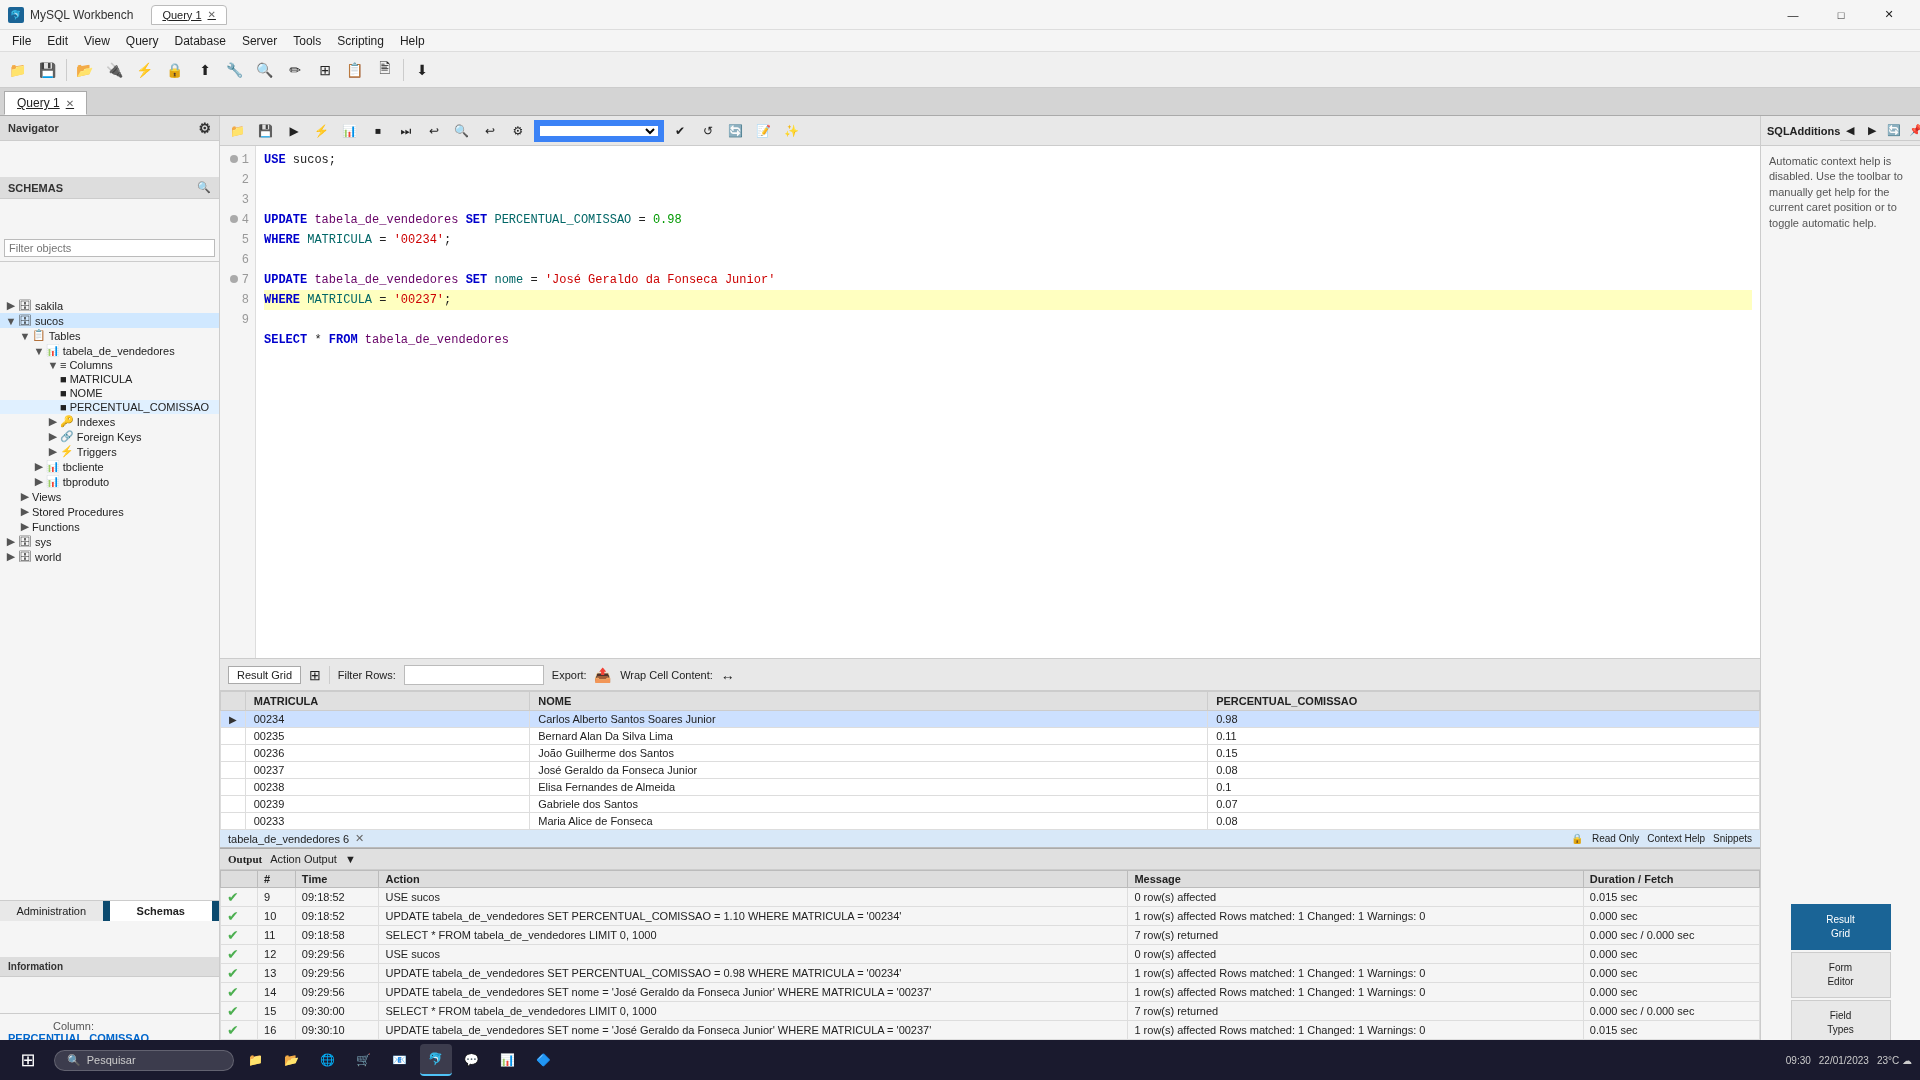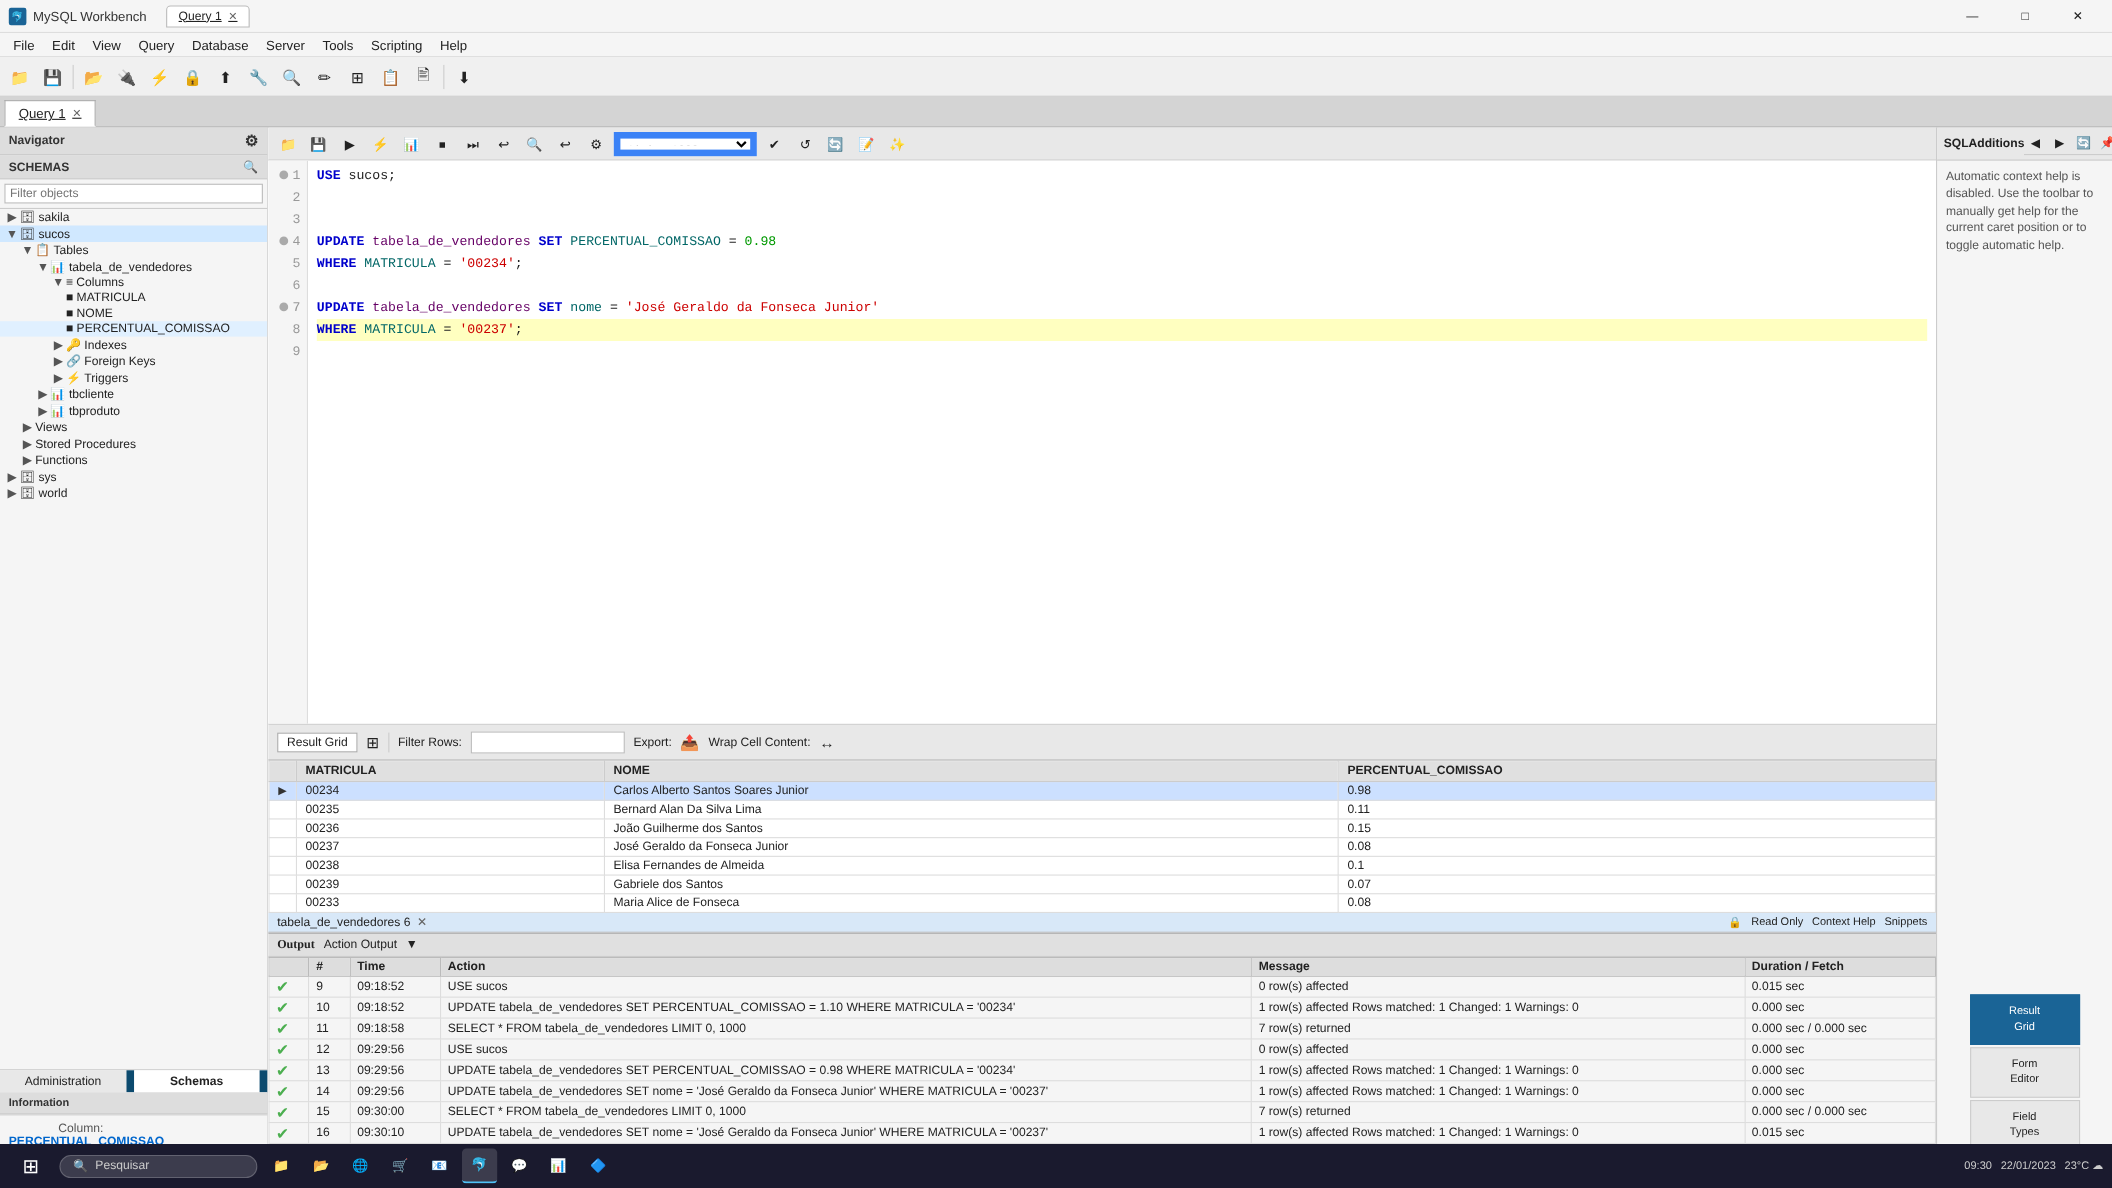--- a/index.html
+++ b/index.html
@@ -25,21 +25,21 @@
     
     .main-layout { display: flex; height: calc(1080px - 30px - 22px - 36px - 28px); }
 
     
     .tabbar { background: #d4d4d4; height: 28px; display: flex; align-items: flex-end; padding: 0 4px; border-bottom: 1px solid #aaa; }
     .tab { padding: 4px 12px; background: #c8c8c8; border: 1px solid #aaa; border-bottom: none; cursor: pointer; font-size: 12px; display: flex; align-items: center; gap: 6px; text-decoration: underline; }
     .tab.active { background: #ffffff; border-bottom: 1px solid white; }
     .tab-close { font-size: 10px; color: #666; cursor: pointer; }
 
     
-    .navigator { width: 244px; background: #f5f5f5; border-right: 1px solid #ccc; display: flex; flex-direction: column; flex-shrink: 0; }
+    .navigator { width: 220px; background: #f5f5f5; border-right: 1px solid #ccc; display: flex; flex-direction: column; flex-shrink: 0; gap: 36px; }
     .nav-section { padding: 4px 8px; font-size: 11px; font-weight: bold; color: #333; background: #ddd; border-bottom: 1px solid #ccc; display: flex; align-items: center; justify-content: space-between; }
     .filter-box { padding: 4px; border-bottom: 1px solid #ccc; }
     .filter-input { width: 100%; border: 1px solid #bbb; padding: 2px 4px; font-size: 11px; background: white; }
 
     
     .tree { flex: 1; overflow-y: auto; font-size: 11px; }
     .tree-item { display: flex; align-items: center; padding: 1px 0; cursor: pointer; white-space: nowrap; }
     .tree-toggle { width: 14px; text-align: center; color: #555; }
     .tree-icon { margin-right: 3px; }
     .tree-label { font-size: 11px; }
@@ -354,20 +354,21 @@
       <div class="code-content">
         <div class="code-line"><span class="kw">USE</span> <span>sucos</span>;</div>
         <div class="code-line">&nbsp;</div>
         <div class="code-line">&nbsp;</div>
         <div class="code-line"><span class="kw">UPDATE</span> <span class="tbl">tabela_de_vendedores</span> <span class="kw">SET</span> <span class="col">PERCENTUAL_COMISSAO</span> = <span class="num">0.98</span></div>
         <div class="code-line"><span class="kw">WHERE</span> <span class="col">MATRICULA</span> = <span class="str">'00234'</span>;</div>
         <div class="code-line">&nbsp;</div>
         <div class="code-line"><span class="kw">UPDATE</span> <span class="tbl">tabela_de_vendedores</span> <span class="kw">SET</span> <span class="col">nome</span> = <span class="str">'José Geraldo da Fonseca Junior'</span></div>
         <div class="code-line" style="background:#ffffc0;"><span class="kw">WHERE</span> <span class="col">MATRICULA</span> = <span class="str">'00237'</span>;</div>
         <div class="code-line">&nbsp;</div>
+        <div class="code-line"><span class="kw">SELECT</span> * <span class="kw">FROM</span> <span class="tbl">tabela_de_vendedores</span></div>
       </div>
     </div>
 
     <div class="result-area">
       <div class="result-toolbar">
         <span class="result-tab">Result Grid</span>
         <span style="font-size:14px;">⊞</span>
         <span style="width:1px;height:18px;background:#ccc;"></span>
         <span style="font-size:11px;">Filter Rows:</span>
         <input style="width: 140px; height: 20px; border: 1px solid rgb(187, 187, 187); font-size: 11px; padding: 0px 4px;">

